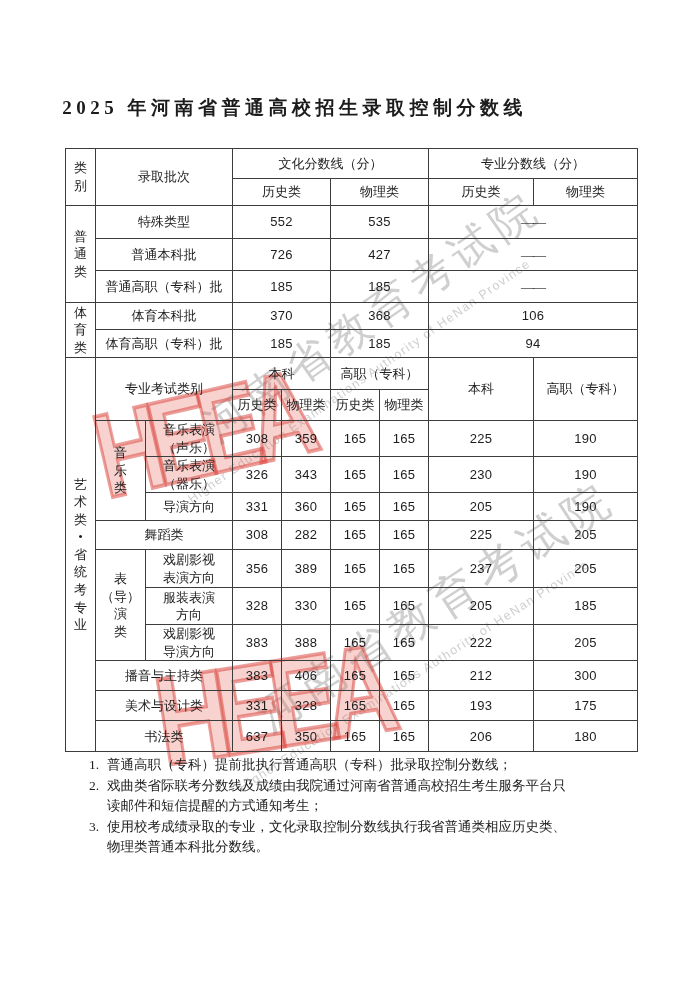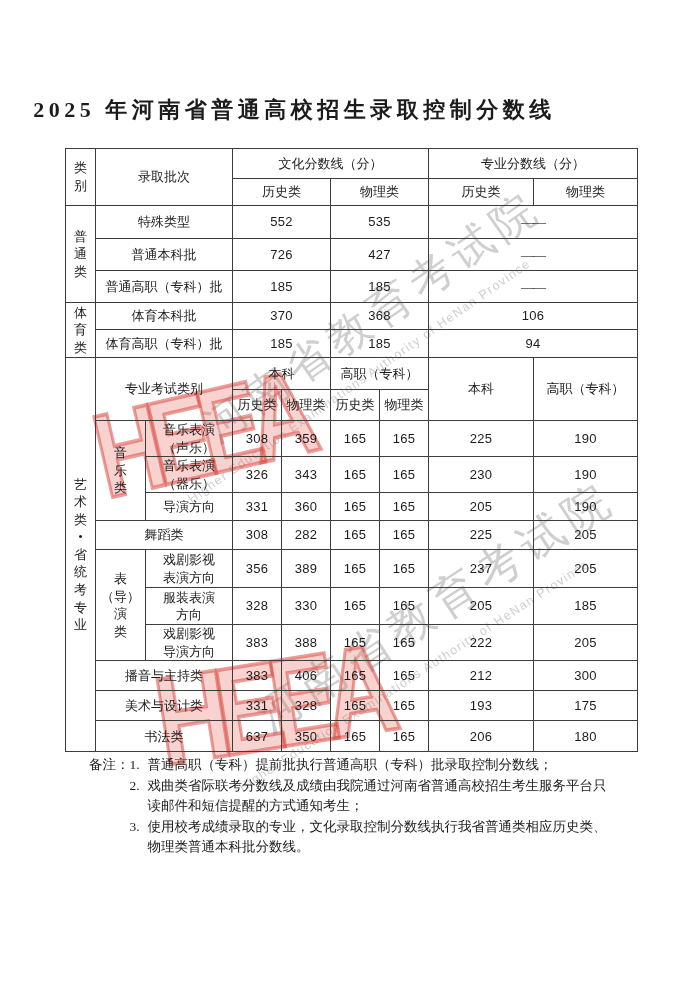--- a/index.html
+++ b/index.html
@@ -1,19 +1,19 @@
 <!DOCTYPE html>
 <html><head>
 <meta charset="utf-8">
 <style>
   html,body{margin:0;padding:0;background:#e8e8e8;}
   .page{position:relative;width:700px;height:989px;margin:0 auto;background:#ffffff;overflow:hidden;
         font-family:"Liberation Serif","DejaVu Serif",serif;color:#1c1c1c;}
   .title{position:absolute;top:95px;left:0;width:589px;text-align:center;
-         font-size:22px;font-weight:bold;letter-spacing:4.5px;z-index:3;}
+         font-size:19px;font-weight:bold;letter-spacing:4.5px;z-index:3;}
   
   table.score{position:absolute;left:65px;top:148px;width:572px;border-collapse:collapse;
               table-layout:fixed;z-index:2;background:transparent;}
   table.score th,table.score td{border:1px solid #3c3c3c;padding:0;text-align:center;
               vertical-align:middle;font-size:13px;font-weight:normal;line-height:1.35;
               background:transparent;overflow:hidden;}
   .hd{font-weight:bold;}
   .num{font-family:"Liberation Sans","DejaVu Sans",sans-serif;font-size:13px;letter-spacing:.3px;}
   .dash{letter-spacing:-1px;}
   .v{white-space:pre-line;}
@@ -255,21 +255,20 @@
       <td class="num">350</td>
       <td class="num">165</td>
       <td class="num">165</td>
       <td class="num">206</td>
       <td class="num">180</td>
     </tr>
   </tbody>
     </table>
 
   <div class="notes">
-    <span class="notes-label">备注：</span>
     <div class="notes-items">
       <div class="note-item">
         <span class="note-num">1.</span>
         <span class="note-text">普通高职（专科）提前批执行普通高职（专科）批录取控制分数线；</span>
       </div>
       <div class="note-item">
         <span class="note-num">2.</span>
         <span class="note-text">戏曲类省际联考分数线及成绩由我院通过河南省普通高校招生考生服务平台只读邮件和短信提醒的方式通知考生；</span>
       </div>
       <div class="note-item">

